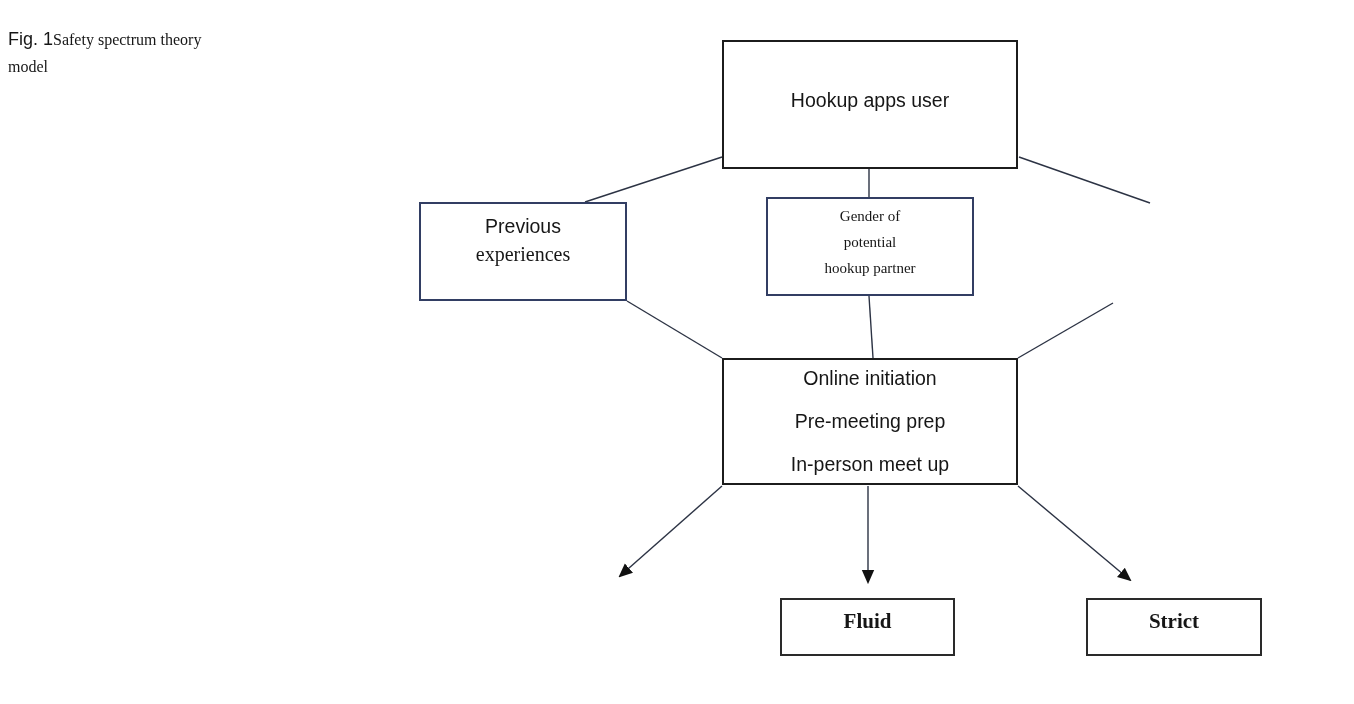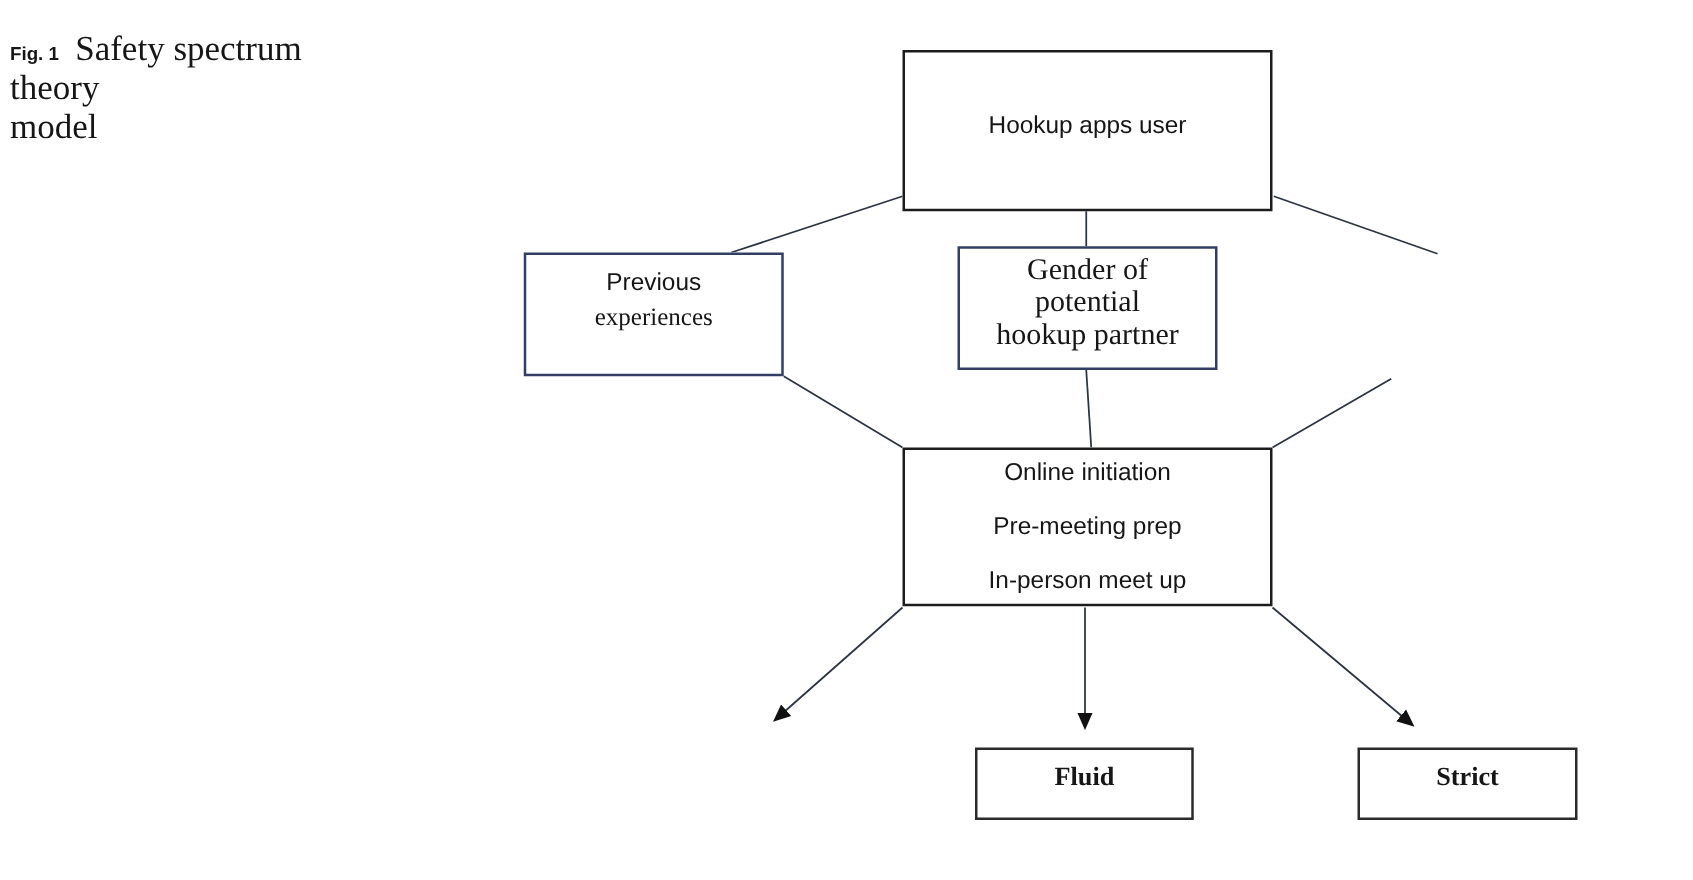--- a/index.html
+++ b/index.html
@@ -31,27 +31,26 @@
   .edges .arrowhead { fill: #111111; }
   .caption {
     position: absolute;
     left: 8px; top: 26px;
     width: 300px;
     line-height: 27px;
     z-index: 1;
   }
   .fig-label {
     font-family: "Liberation Sans", sans-serif;
-    font-weight: bold;
-    font-size: 15px;
-    margin-right: 13px;
+    font-weight: normal;
+    font-size: 18px;
   }
   .fig-title {
     font-family: "Liberation Serif", serif;
-    font-size: 28px;
+    font-size: 16px;
     margin-top: 25px;
   }
   .box {
     position: absolute;
     background: #ffffff;
     display: flex;
     flex-direction: column;
     align-items: center;
     justify-content: center;
     text-align: center;
@@ -60,21 +59,21 @@
   .border-black { border: 2px solid var(--black-border); margin-top: 12px; }
   .border-black-thick { border: 2.5px solid var(--black-border); }
   .border-navy { border: 2px solid var(--navy-border); }
   .border-gray { border: 2px solid #2a2a2a; }
   .sans { font-family: "Liberation Sans", sans-serif; }
   .serif { font-family: "Liberation Serif", serif; }
 
   .node-user { left: 722px; top: 28px; width: 296px; height: 129px; font-size: 19.5px; padding-bottom: 8px; }
   .node-previous { left: 419px; top: 202px; width: 208px; height: 99px; font-size: 19.5px; line-height: 28px; padding-bottom: 24px; }
   .node-previous .serif { font-size: 20px; }
-  .node-gender { left: 766px; top: 197px; width: 208px; height: 99px; font-size: 24px; line-height: 26px; padding-bottom: 10px; }
+  .node-gender { left: 766px; top: 197px; width: 208px; height: 99px; font-size: 15px; line-height: 26px; padding-bottom: 10px; }
   .node-other { left: 1113px; top: 203px; width: 207px; height: 100px; font-size: 19.5px; line-height: 40px; padding-bottom: 8px; }
   .node-process { left: 722px; top: 358px; width: 296px; height: 127px; font-size: 19.5px; line-height: 43px; }
   .node-outcome { width: 172px; height: 58px; font-size: 21px; font-weight: bold; padding-bottom: 12px; }
   .node-relaxed { left: 490px; top: 595px; }
   .node-fluid { left: 780px; top: 598px; width: 175px; }
   .node-strict { left: 1086px; top: 598px; width: 176px; }
 </style>
 </head>
 <body>
 

